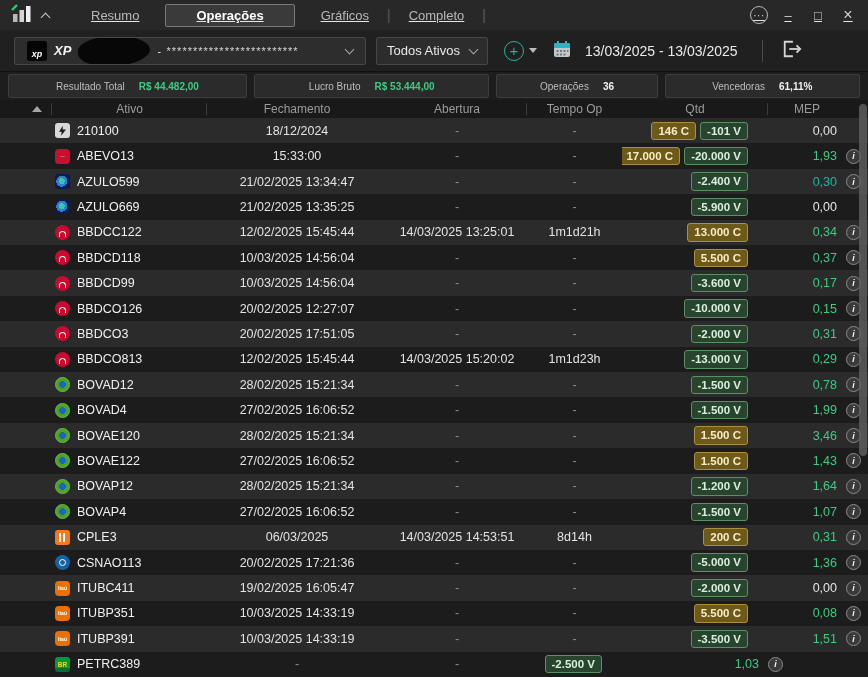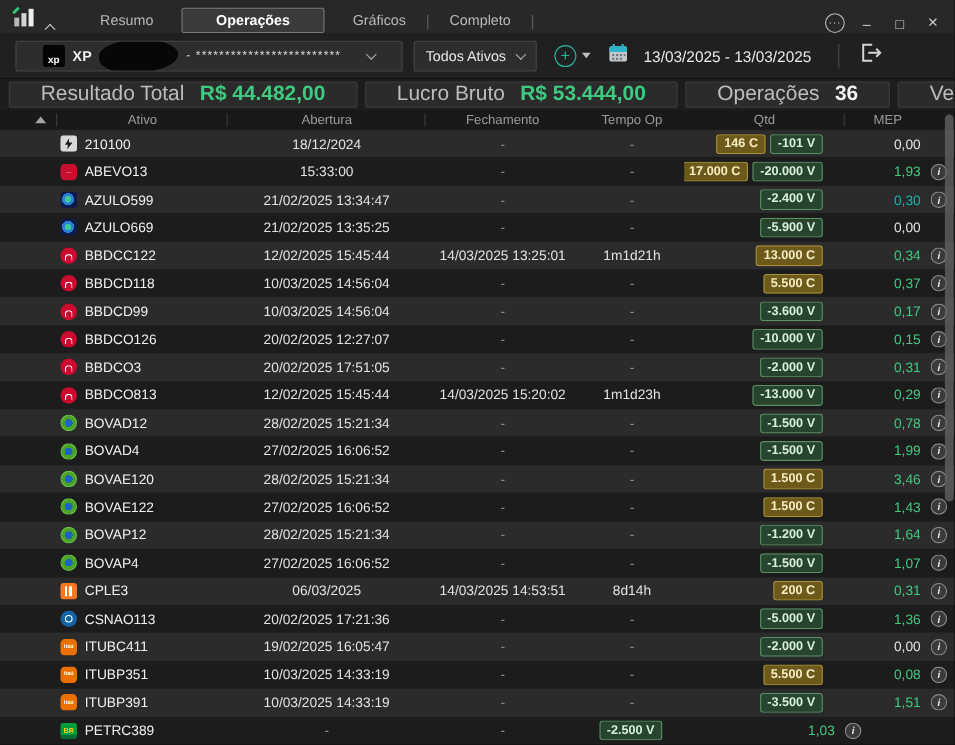--- a/index.html
+++ b/index.html
@@ -6,36 +6,36 @@
     --green:#3ecb81; --red:#e36464;
     --bg:#181818; --titlebar:#282828; --toolbar:#202020;
     --box:#2d2d2d; --boxborder:#474747;
     --rowodd:#2b2b2b; --roweven:#1c1c1c;
   }
   *{box-sizing:border-box; margin:0; padding:0;}
   body{background:#000; font-family:"Liberation Sans","DejaVu Sans",sans-serif;}
   .app{position:relative; width:868px; height:677px; background:var(--bg); overflow:hidden; color:#e6e6e6;}
 
   
-  .titlebar{height:30px; background:var(--titlebar); display:flex; align-items:flex-end; padding:0 10px;}
+  .titlebar{height:30px; background:var(--titlebar); display:flex; align-items:center; padding:0 10px;text-decoration:underline;}
   .collapse-chev{width:7px;height:7px;border-left:1.6px solid #c9c9c9;border-top:1.6px solid #c9c9c9;
     transform:rotate(45deg); margin:4px 0 0 8px;}
   .tabs{display:flex; align-items:center; margin-left:28px; gap:0;}
   .tab{color:#b9b9b9; font-size:13px; padding:4px 14px; cursor:default; white-space:nowrap;}
   .tab.active{background:#3a3a3a; border:1px solid #7a7a7a; border-radius:2px; color:#fff; font-weight:bold; padding:3px 30px; margin:0 12px;}
   .tab-sep{color:#5c5c5c; font-size:14px; padding:0 4px;}
   .win-controls{margin-left:auto; display:flex; align-items:center; gap:10px;}
   .win-btn{color:#cfcfcf; font-size:13px; width:20px; text-align:center; cursor:default;}
   .menu-circle{width:18px;height:18px;border:1px solid #b5b5b5;border-radius:50%;display:flex;align-items:center;justify-content:center;font-size:10px;color:#d8d8d8;letter-spacing:.5px;}
   .close-x{font-size:16px;}
 
   
   .toolbar{height:42px; background:var(--toolbar); display:flex; align-items:center; padding:0 14px; gap:10px; border-bottom:1px solid #111;}
   .account-box{width:352px; height:28px; background:var(--box); border:1px solid var(--boxborder); border-radius:2px;
-    display:flex; align-items:center; padding:0 24px; gap:7px; overflow:hidden;}
+    display:flex; align-items:center; padding:0 12px; gap:7px; overflow:hidden;font-style:italic;}
   .xp-logo{width:20px;height:20px;background:#050505;border-radius:3px;color:#fff;font-size:9px;font-weight:bold;
     display:flex;align-items:flex-end;justify-content:center;flex:none;padding-bottom:2px;}
   .broker-label{font-weight:bold; font-size:13px; color:#f2f2f2;}
   .redaction{width:72px;height:30px;background:#070707;border-radius:45% 55% 50% 50%;flex:none;transform:rotate(-4deg);}
   .masked{font-size:11px; color:#d8d8d8; letter-spacing:1px; white-space:nowrap;}
   .chev-down{width:7px;height:7px;border-right:1.5px solid #a8a8a8;border-bottom:1.5px solid #a8a8a8;
     transform:rotate(45deg); margin:-3px 0 0 auto; flex:none;}
   .filter-box{height:28px; background:var(--box); border:1px solid var(--boxborder); border-radius:2px;
     display:flex; align-items:center; gap:10px; padding:0 10px; font-size:13px; color:#e8e8e8;}
   .add-wrap{display:flex; align-items:center; gap:5px; margin-left:6px;}
@@ -43,21 +43,21 @@
     display:flex;align-items:center;justify-content:center;font-size:15px;line-height:1;}
   .tri-down{width:0;height:0;border-left:4px solid transparent;border-right:4px solid transparent;border-top:5px solid #bdbdbd;}
   .cal-icon{margin-left:6px;}
   .date-range{font-size:14px; color:#eaeaea; margin-left:4px; white-space:nowrap;}
   .v-sep{width:1px; height:22px; background:#4a4a4a; margin-left:14px;}
   .export-icon{margin-left:8px;}
 
   
   .statsbar{height:28px; display:flex; align-items:center; gap:7px; padding:0 8px; background:#1d1d1d;}
   .stat{height:24px; background:#2b2b2b; border:1px solid #3d3d3d; border-radius:2px;
-    display:flex; align-items:center; justify-content:center; gap:14px; font-size:19px; padding:0 28px;}
+    display:flex; align-items:center; justify-content:center; gap:14px; font-size:10px; padding:0 28px;}
   .stat-label{color:#bdbdbd; white-space:nowrap;}
   .stat-value{font-weight:bold; white-space:nowrap;}
 
   
   .table{position:relative;}
   .thead,.trow{display:grid; grid-template-columns:52px 155px 180px 140px 95px 146px 78px 22px; align-items:center;}
   .thead{height:18px; background:#191919; color:#9b9b9b; font-size:12px;}
   .th{text-align:center; position:relative; height:100%; display:flex; align-items:center; justify-content:center;}
   .th.sep::after{content:""; position:absolute; right:0; top:3px; bottom:3px; width:1px; background:#3c3c3c;}
   .sort-tri{width:0;height:0;border-left:5px solid transparent;border-right:5px solid transparent;border-bottom:6px solid #a5a5a5; margin-left:22px;}
@@ -190,22 +190,22 @@
       <span class="stat-value" style="color: rgb(242, 242, 242);">61,11%</span>
     </div>
   </div>
 
   <div class="table">
     <div class="thead">
       <div class="th sep">
           <span class="sort-tri"></span>
         </div>
       <div class="th sep">Ativo</div>
+      <div class="th">Fechamento</div>
       <div class="th sep">Abertura</div>
-      <div class="th">Fechamento</div>
       <div class="th">Tempo Op</div>
       <div class="th sep">Qtd</div>
       <div class="th">MEP</div>
       <div class="th"></div>
     </div>
     <div class="tbody">
         <div class="trow odd">
           <div class="td"></div>
           <div class="td td-ativo">
             <span class="aicon ic-flash">

